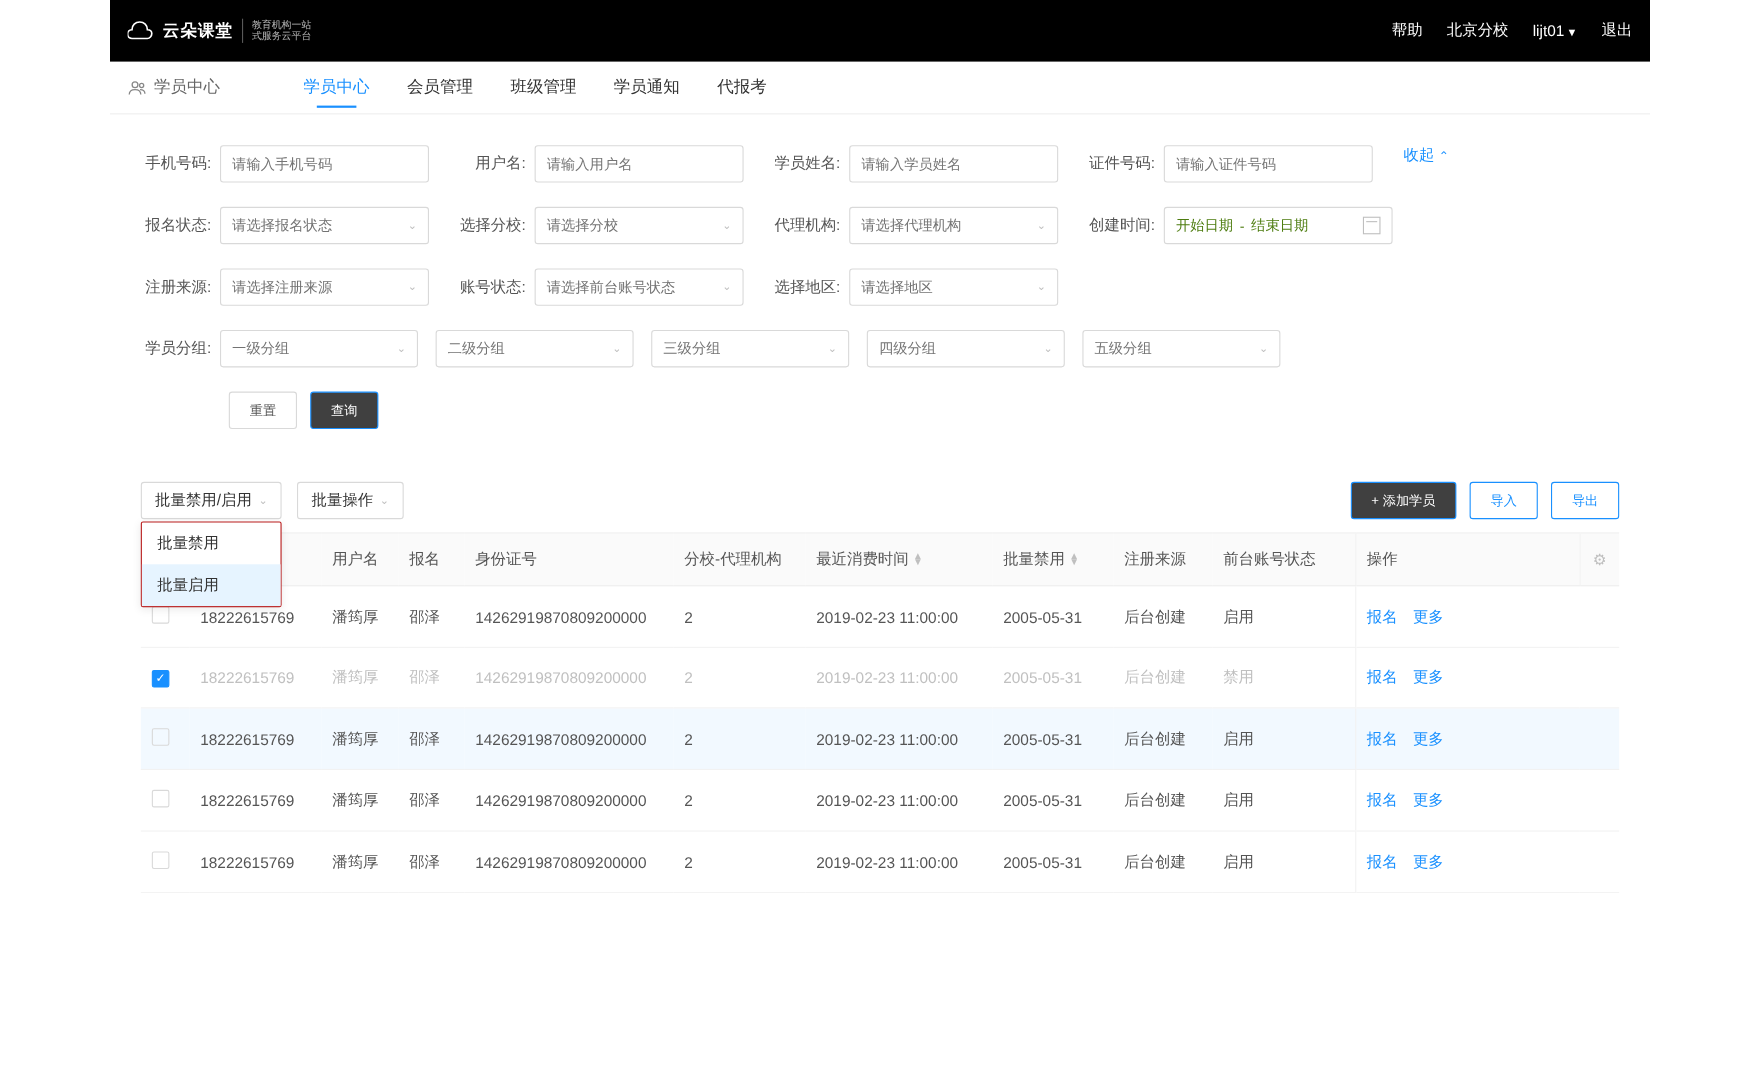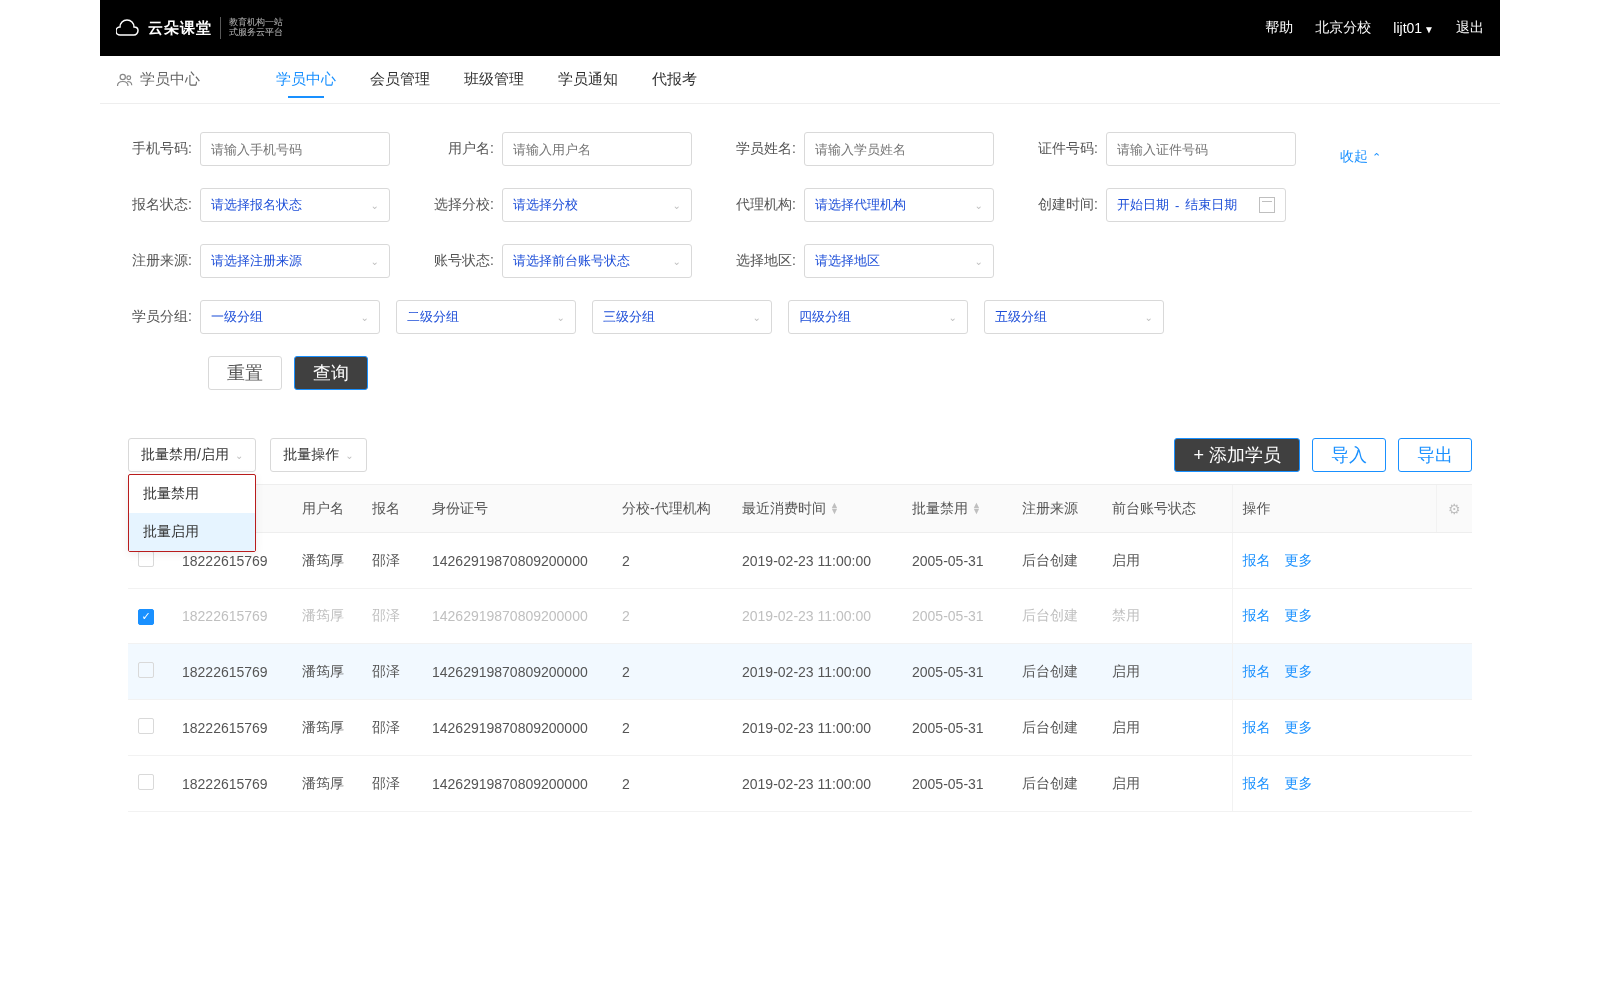--- a/index.html
+++ b/index.html
@@ -22,38 +22,38 @@
 
 .subnav { display: flex; align-items: center; height: 48px; padding: 0 16px; border-bottom: 1px solid #eee; }
 .subnav-left { display: flex; align-items: center; gap: 6px; font-size: 15px; color: #666; width: 160px; }
 .subnav-items { display: flex; gap: 34px; height: 48px; }
 .subnav-item { display: flex; align-items: center; height: 48px; cursor: pointer; font-size: 15px; color: #333; position: relative; }
 .subnav-item.active { color: #1990ff; }
 .subnav-item.active::after { content: ""; position: absolute; bottom: 6px; left: 50%; transform: translateX(-50%); width: 36px; height: 2px; background: #1990ff; }
 
 
 .filters { padding: 28px 28px 8px 28px; }
-.filter-row { display: flex; gap: 40px; margin-bottom: 22px; align-items: flex-end; flex-wrap: wrap; }
+.filter-row { display: flex; gap: 24px; margin-bottom: 22px; align-items: flex-start; flex-wrap: wrap; }
 .filter-item { display: flex; align-items: center; gap: 8px; }
 .filter-label { color: #555; font-size: 14px; white-space: nowrap; min-width: 64px; text-align: right; }
 .inp, .sel { height: 34px; border: 1px solid #d9d9d9; border-radius: 3px; padding: 0 10px; font-size: 13px; color: #333; background: #fff; display: flex; align-items: center; }
 .inp { width: 190px; }
 .inp input { border: none; outline: none; width: 100%; font-size: 13px; }
 .sel { width: 190px; justify-content: space-between; cursor: pointer; }
-.sel .ph, .inp .ph { color: #1d4ed8; }
+.sel .ph, .inp .ph { color: #737373; }
 .sel .chev { color: #bfbfbf; font-size: 10px; }
-.date-range { width: 180px; height: 34px; border: 1px solid #d9d9d9; border-radius: 3px; padding: 0 10px; display: flex; align-items: center; gap: 6px; color: #1d4ed8; font-size: 13px; }
+.date-range { width: 208px; height: 34px; border: 1px solid #d9d9d9; border-radius: 3px; padding: 0 10px; display: flex; align-items: center; gap: 6px; color: #4d7c0f; font-size: 13px; }
 .date-range .cal-icn { margin-left: auto; width: 16px; height: 16px; border: 1px solid #bfbfbf; position: relative; }
 .date-range .cal-icn::before { content: ""; position: absolute; top: 3px; left: 2px; right: 2px; height: 1px; background: #bfbfbf; }
 .collapse-link { color: #1990ff; font-size: 14px; cursor: pointer; display: flex; align-items: center; gap: 4px; margin-left: 4px; }
 
 .group-sel { width: 180px; }
 
 .btn-row { display: flex; gap: 12px; padding-left: 80px; }
-.btn { height: 34px; padding: 0 18px; border-radius: 3px; cursor: pointer; display: inline-flex; align-items: center; font-size: 18px; }
+.btn { height: 34px; padding: 0 18px; border-radius: 3px; cursor: pointer; display: inline-flex; align-items: center; font-size: 12px; }
 .btn-default { background: #fff; border: 1px solid #d9d9d9; color: #555; }
 .btn-primary { background: #404040; border: 1px solid #1990ff; color: #fff; }
 .btn-outline-primary { background: #fff; border: 1px solid #1990ff; color: #1990ff; }
 
 
 .action-bar { display: flex; align-items: center; padding: 18px 28px 12px 28px; gap: 14px; position: relative; }
 .action-bar .right { margin-left: auto; display: flex; gap: 12px; }
 .dropdown-btn { height: 34px; padding: 0 12px; border: 1px solid #d9d9d9; border-radius: 3px; display: inline-flex; align-items: center; gap: 6px; font-size: 14px; cursor: pointer; background: #fff; }
 .dropdown-btn .chev { color: #bfbfbf; font-size: 10px; }
 

